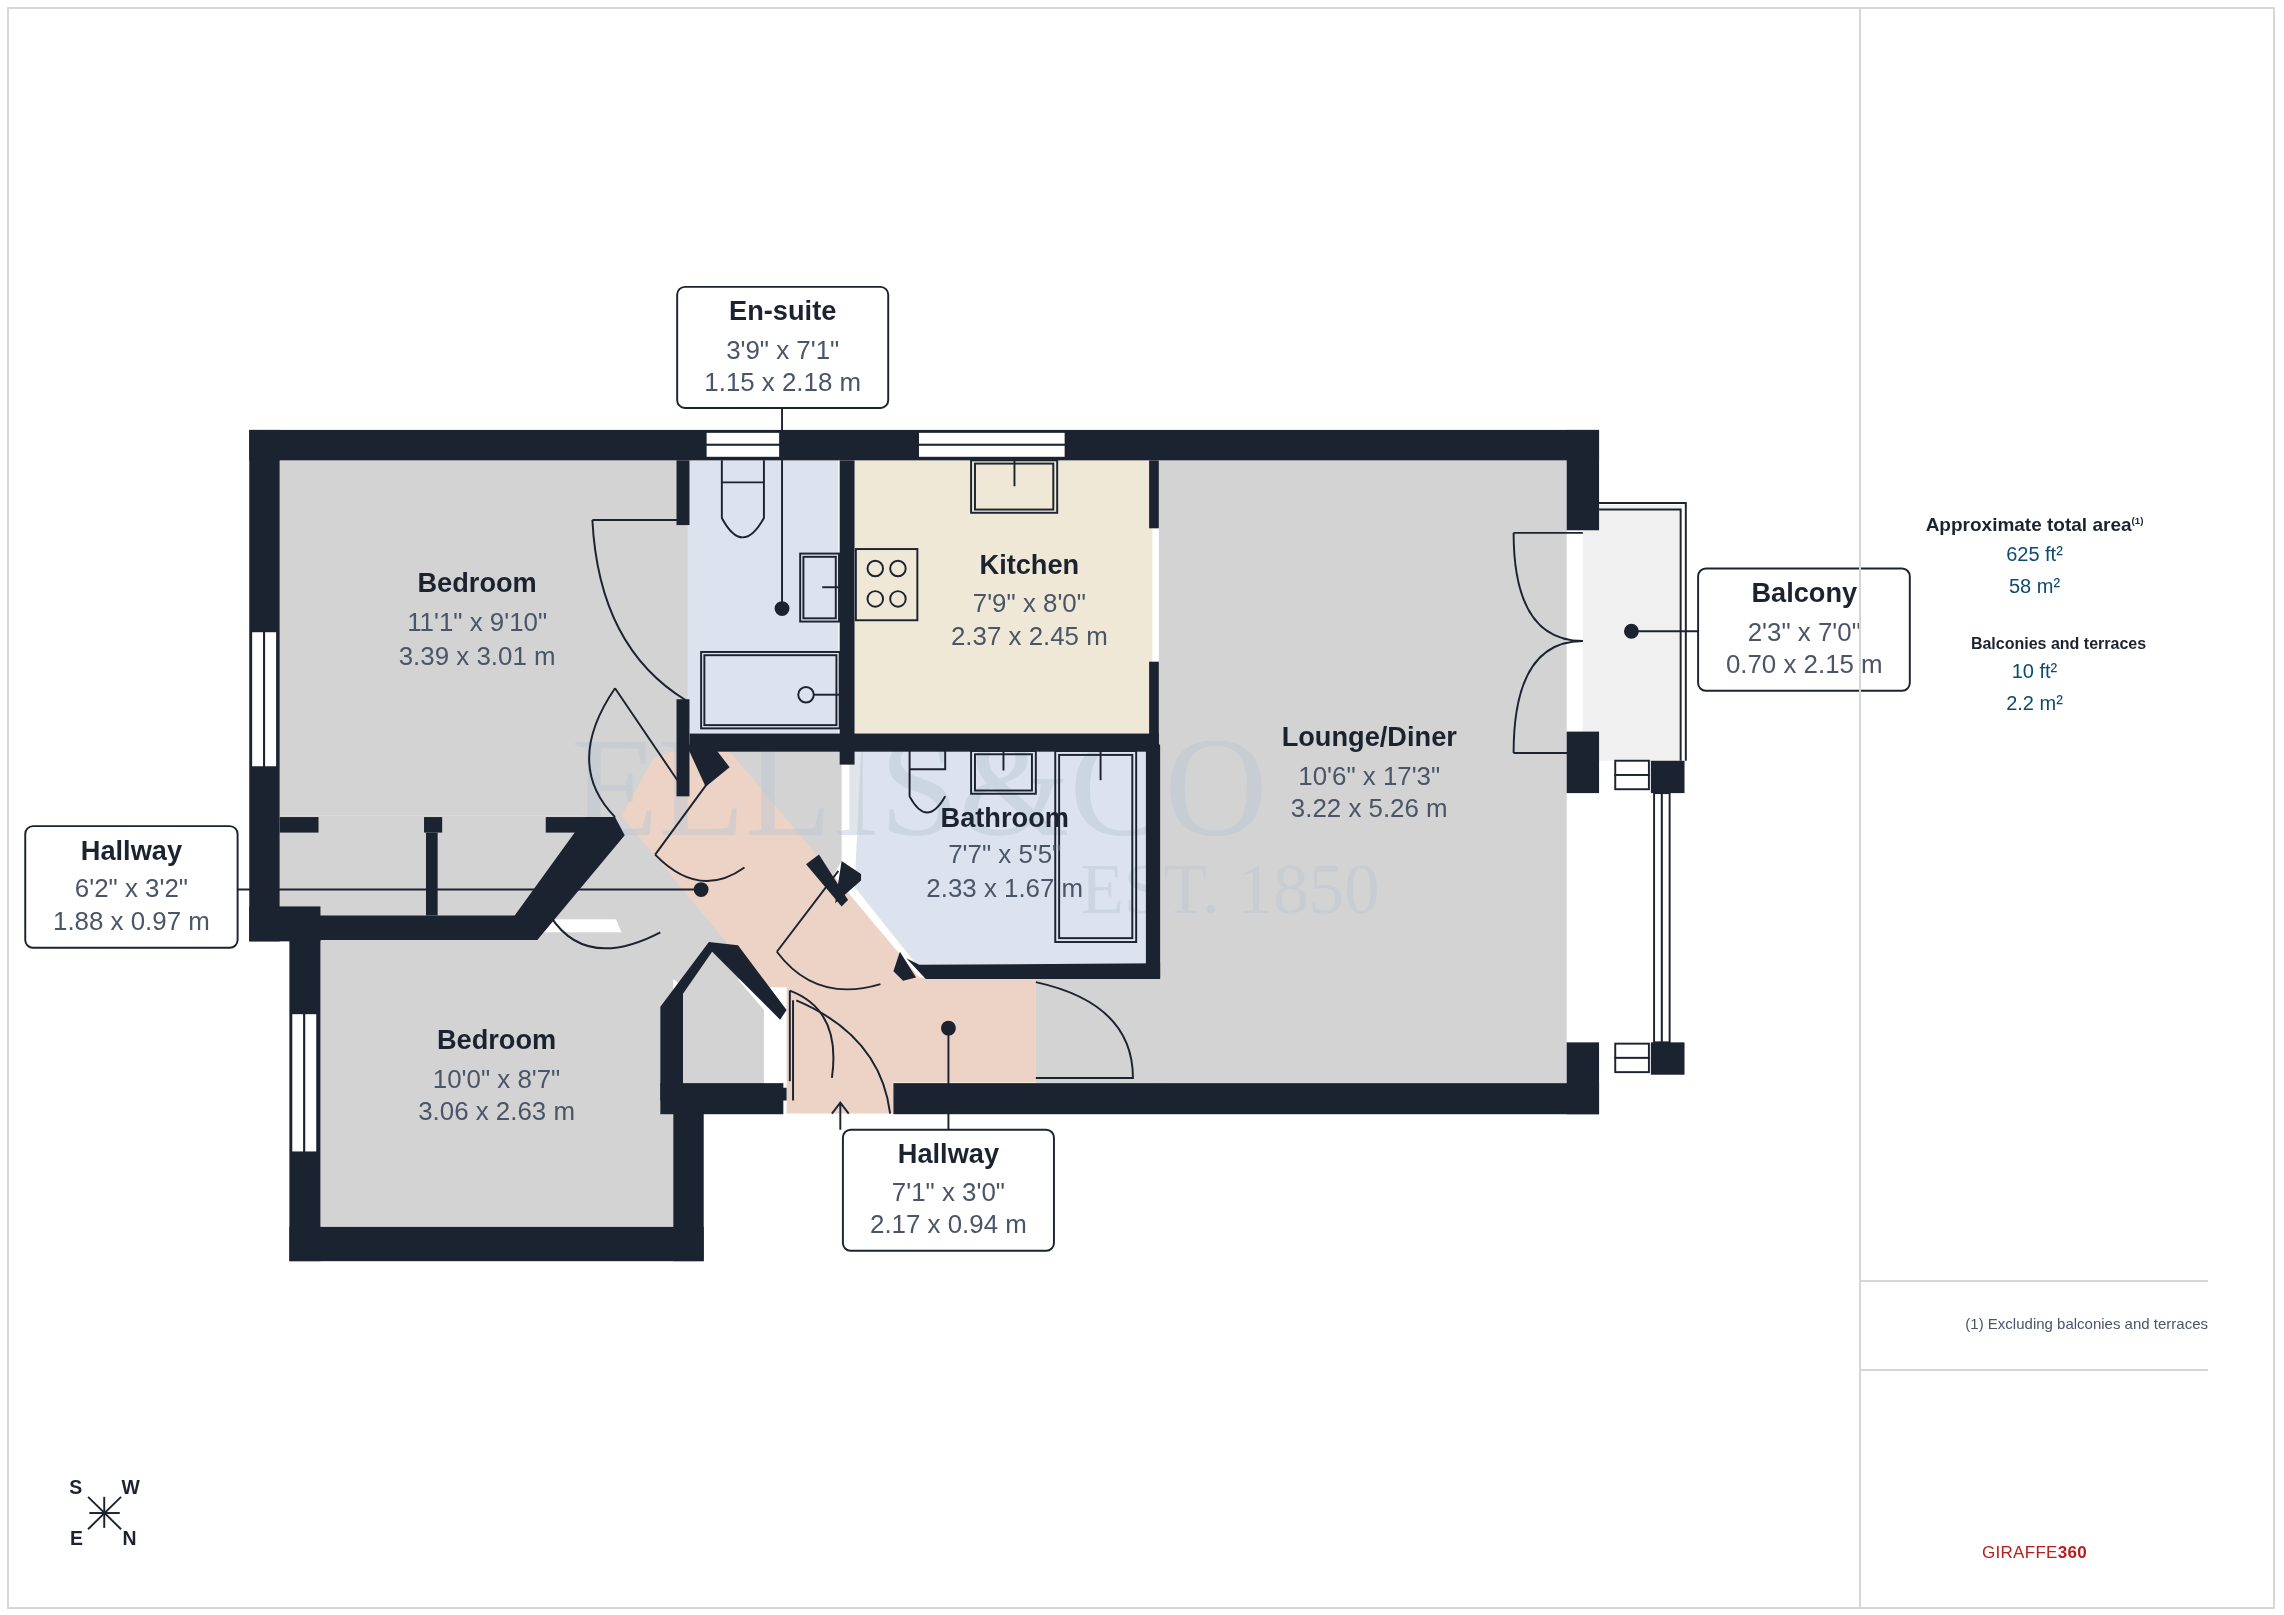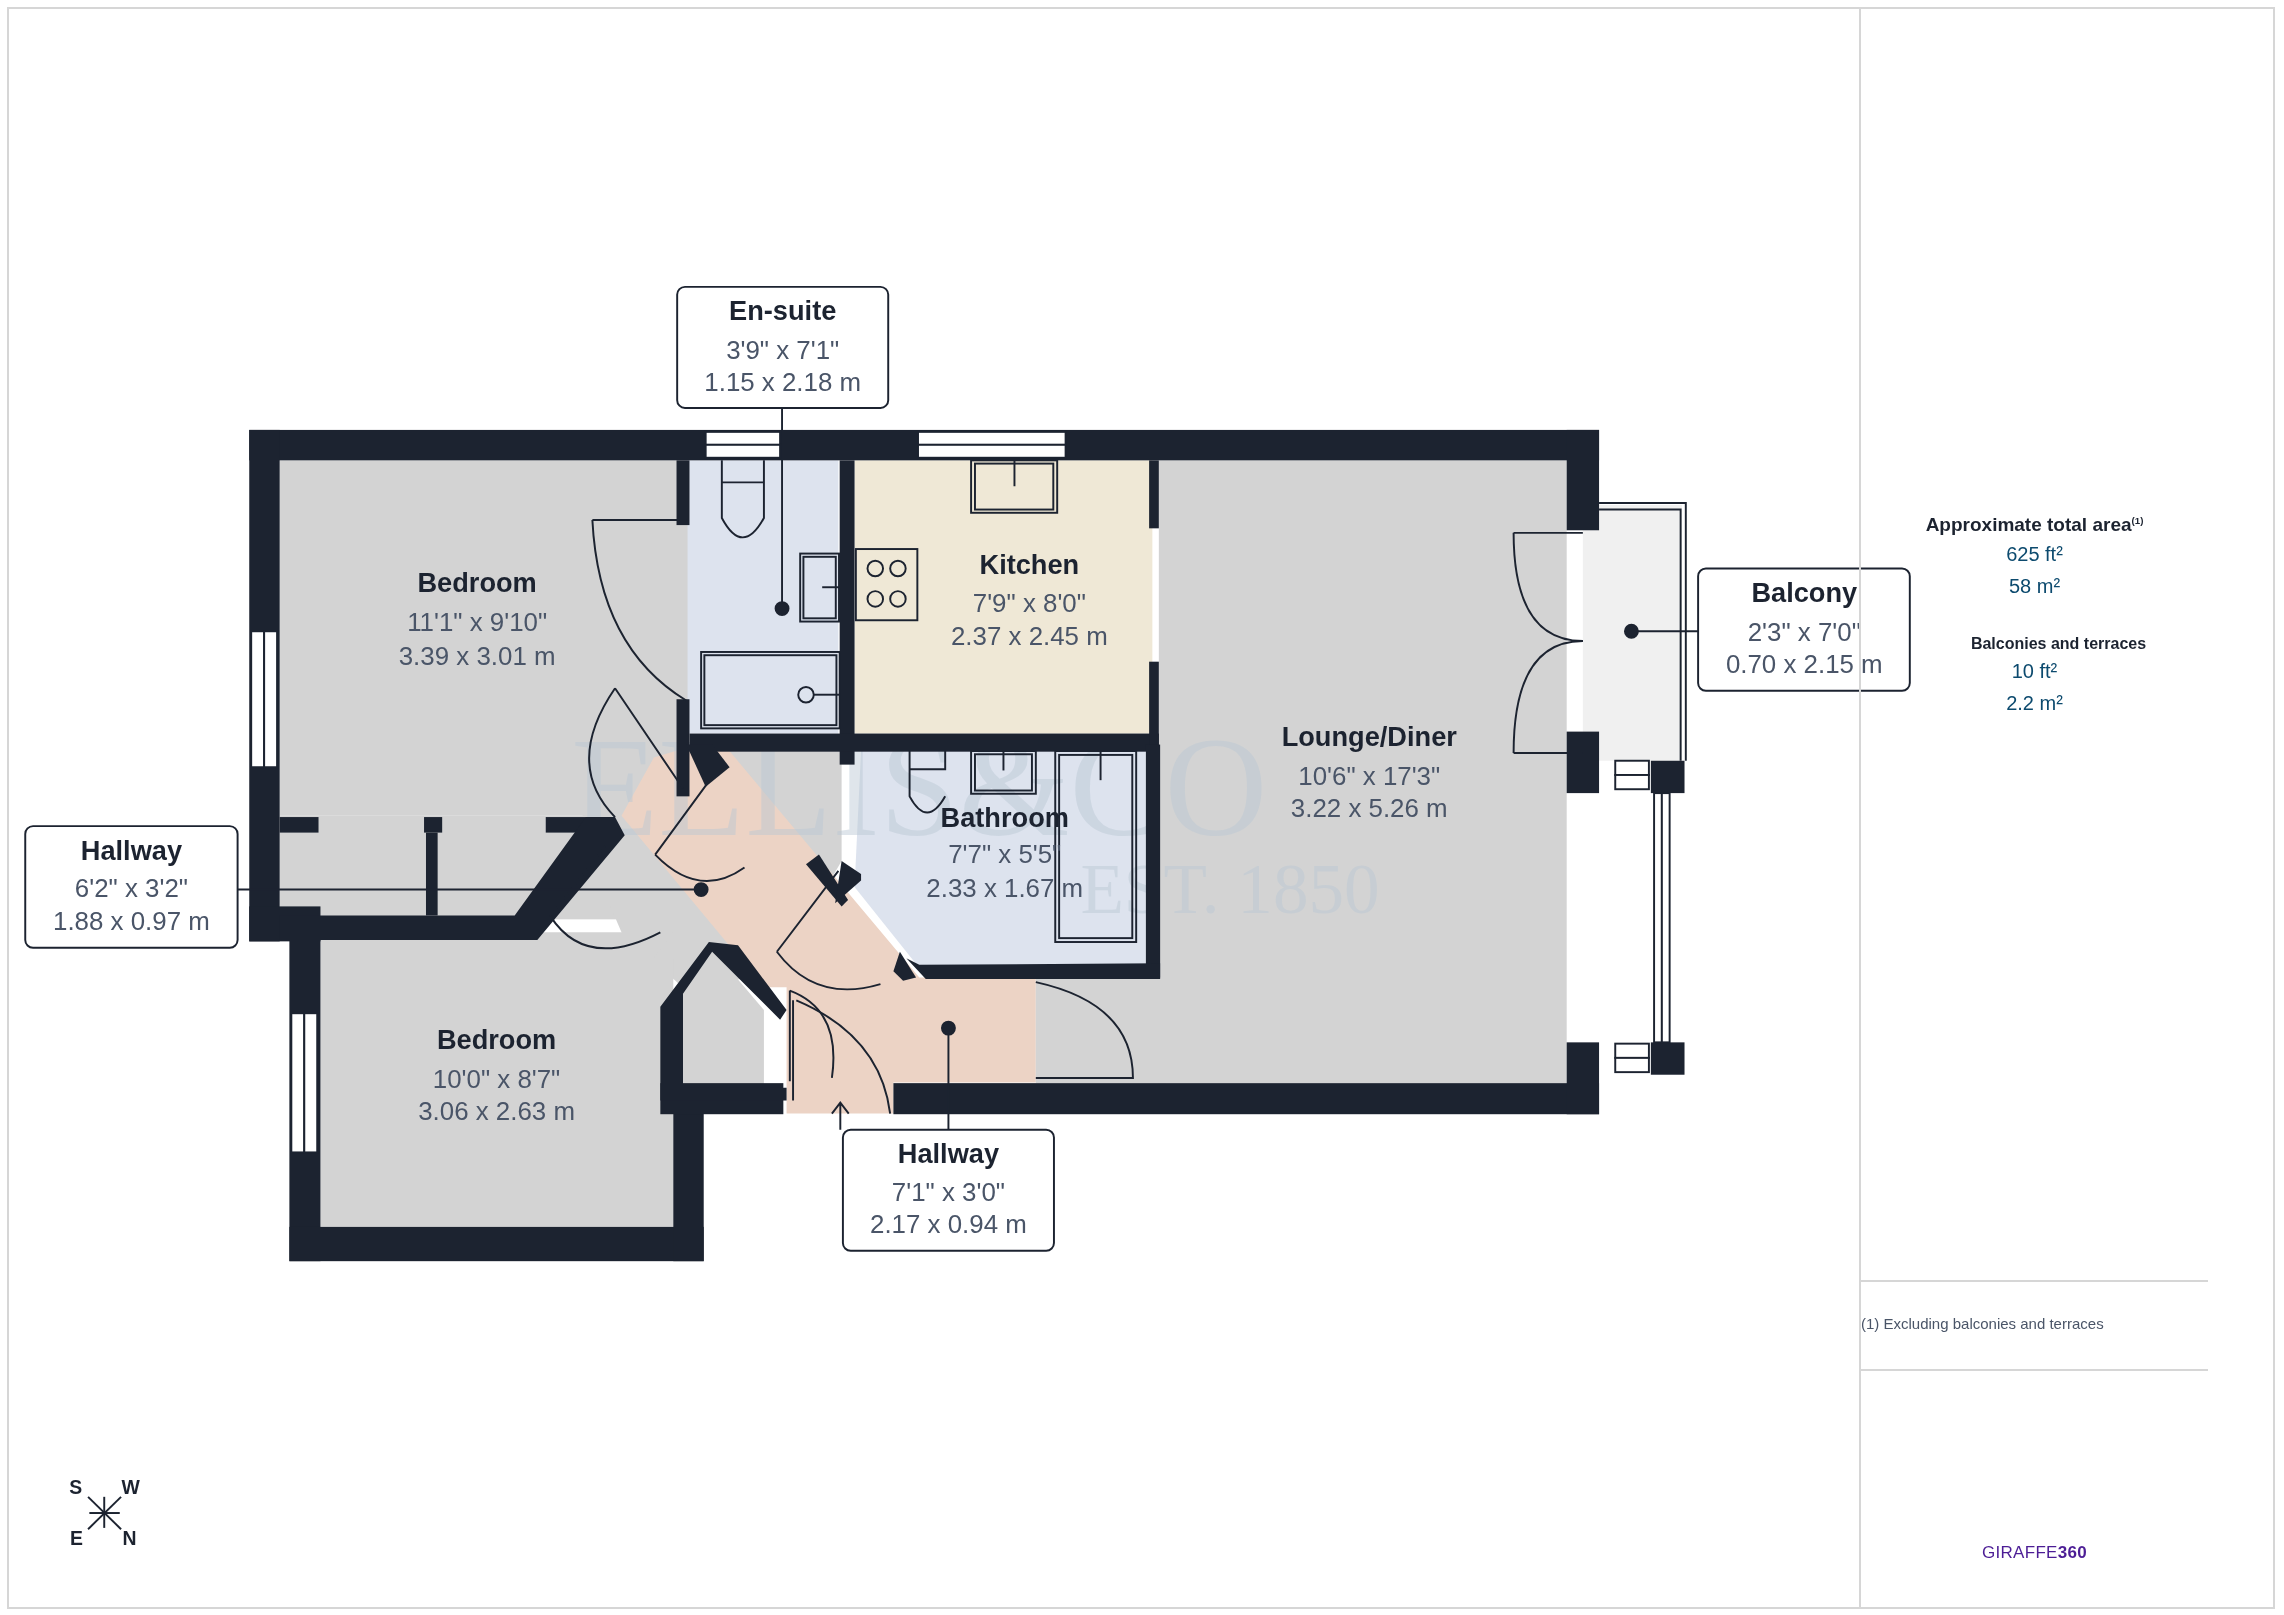--- a/index.html
+++ b/index.html
@@ -6,23 +6,23 @@
   body { width: 2284px; height: 1616px; position: relative; overflow: hidden; font-family: "Liberation Sans", sans-serif; }
   .frame { position: absolute; left: 7.1px; top: 7.1px; width: 2268px; height: 1602px; border: 2.6px solid #d6d6d6; box-sizing: border-box; }
   .panel { position: absolute; left: 1859px; top: 7.1px; width: 349px; height: 1602px; border-left: 2.6px solid #d6d6d6; box-sizing: border-box; }
   .panel .area-block { position: absolute; left: 0; right: 0; top: 505px; text-align: center; color: #1c2330; }
   .area-title { font-weight: bold; font-size: 19px; line-height: 26px; }
   .area-title sup { font-size: 9.7px; vertical-align: super; line-height: 0; }
   .area-val { font-size: 20px; color: #0c4a6e; line-height: 32px; }
   .area-sub { font-weight: bold; font-size: 16px; line-height: 23px; margin-top: 30px; margin-left: 48px; }
   .panel .div1 { position: absolute; left: 0; right: 0; top: 1273px; border-top: 2.6px solid #d6d6d6; }
   .panel .div2 { position: absolute; left: 0; right: 0; top: 1362px; border-top: 2.6px solid #d6d6d6; }
-  .footnote { position: absolute; left: 0; right: 0; top: 1308px; text-align: left; font-size: 15px; color: #4a5568; }
+  .footnote { position: absolute; left: 0; right: 0; top: 1308px; text-align: right; font-size: 15px; color: #4a5568; }
   .disclaimer { position: absolute; left: 39px; right: 39px; top: 1398px; text-align: center; font-size: 15px; line-height: 22.7px; color: #4a5568; }
-  .brand { position: absolute; left: 0; right: 0; top: 1536px; text-align: center; font-size: 17px; color: #4c1d95; letter-spacing: 0.3px; }
+  .brand { position: absolute; left: 0; right: 0; top: 1536px; text-align: center; font-size: 17px; color: #b91c1c; letter-spacing: 0.3px; }
   .brand b { font-weight: bold; }
   svg.plan { position: absolute; left: 0; top: 0; }
   .lbl-title { font-family: "Liberation Sans", sans-serif; font-weight: bold; fill: #1c2330; }
   .lbl-dim { font-family: "Liberation Sans", sans-serif; fill: #4a5568; }
   .compass-text { font-family: "Liberation Sans", sans-serif; font-weight: bold; fill: #1c2330; font-size: 30px; }
   .watermark { font-family: "Liberation Serif", serif; fill: #b9c7d3; opacity: 0.45; }
 </style>
 </head>
 <body>
 

